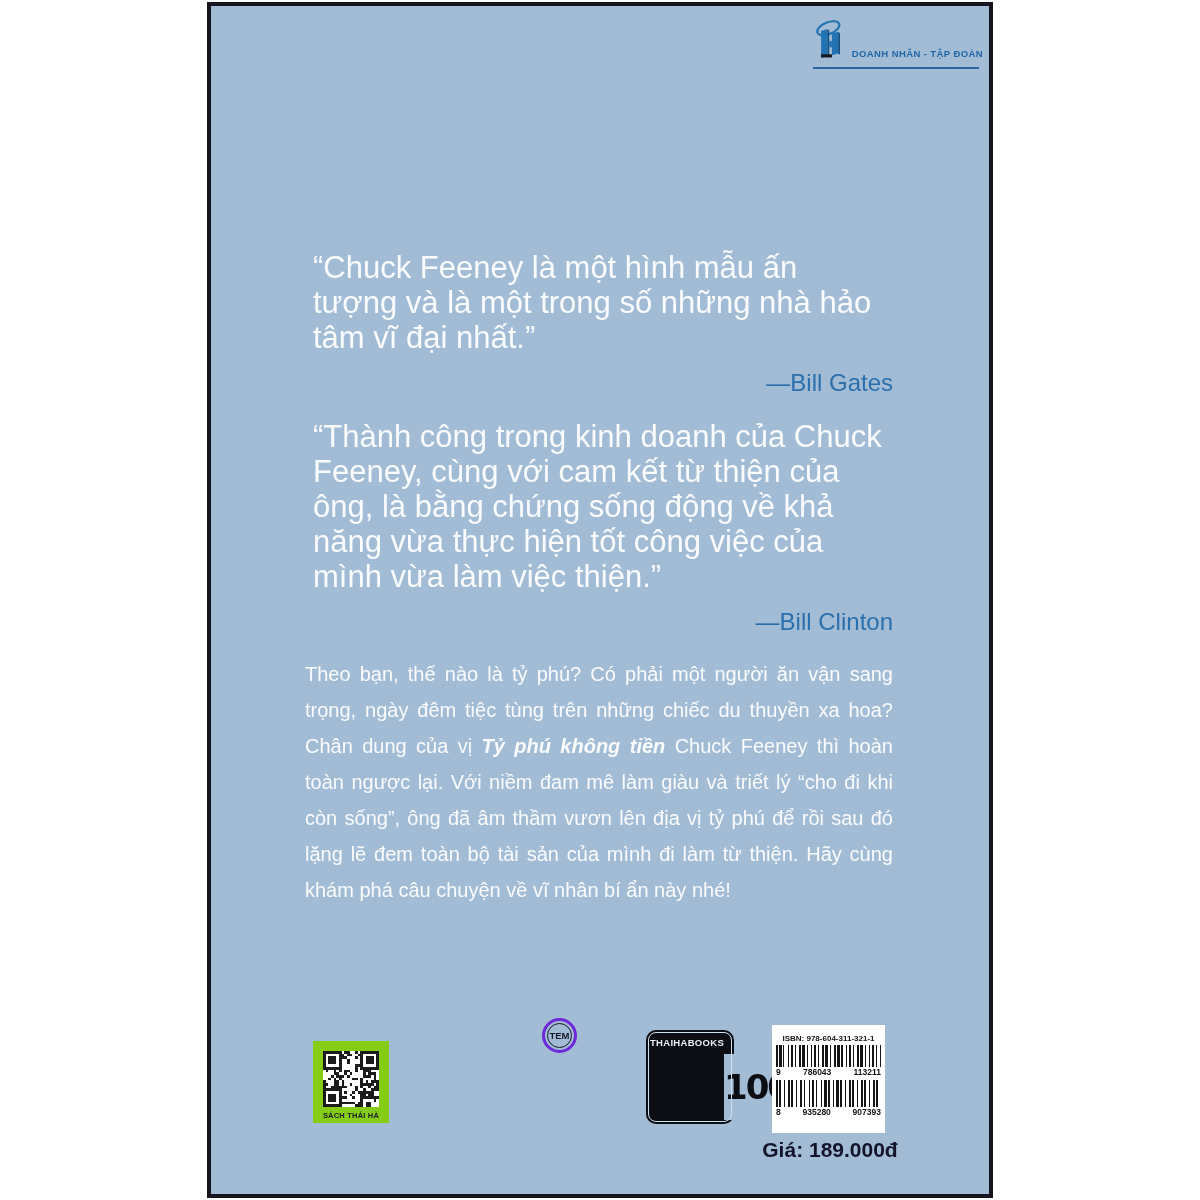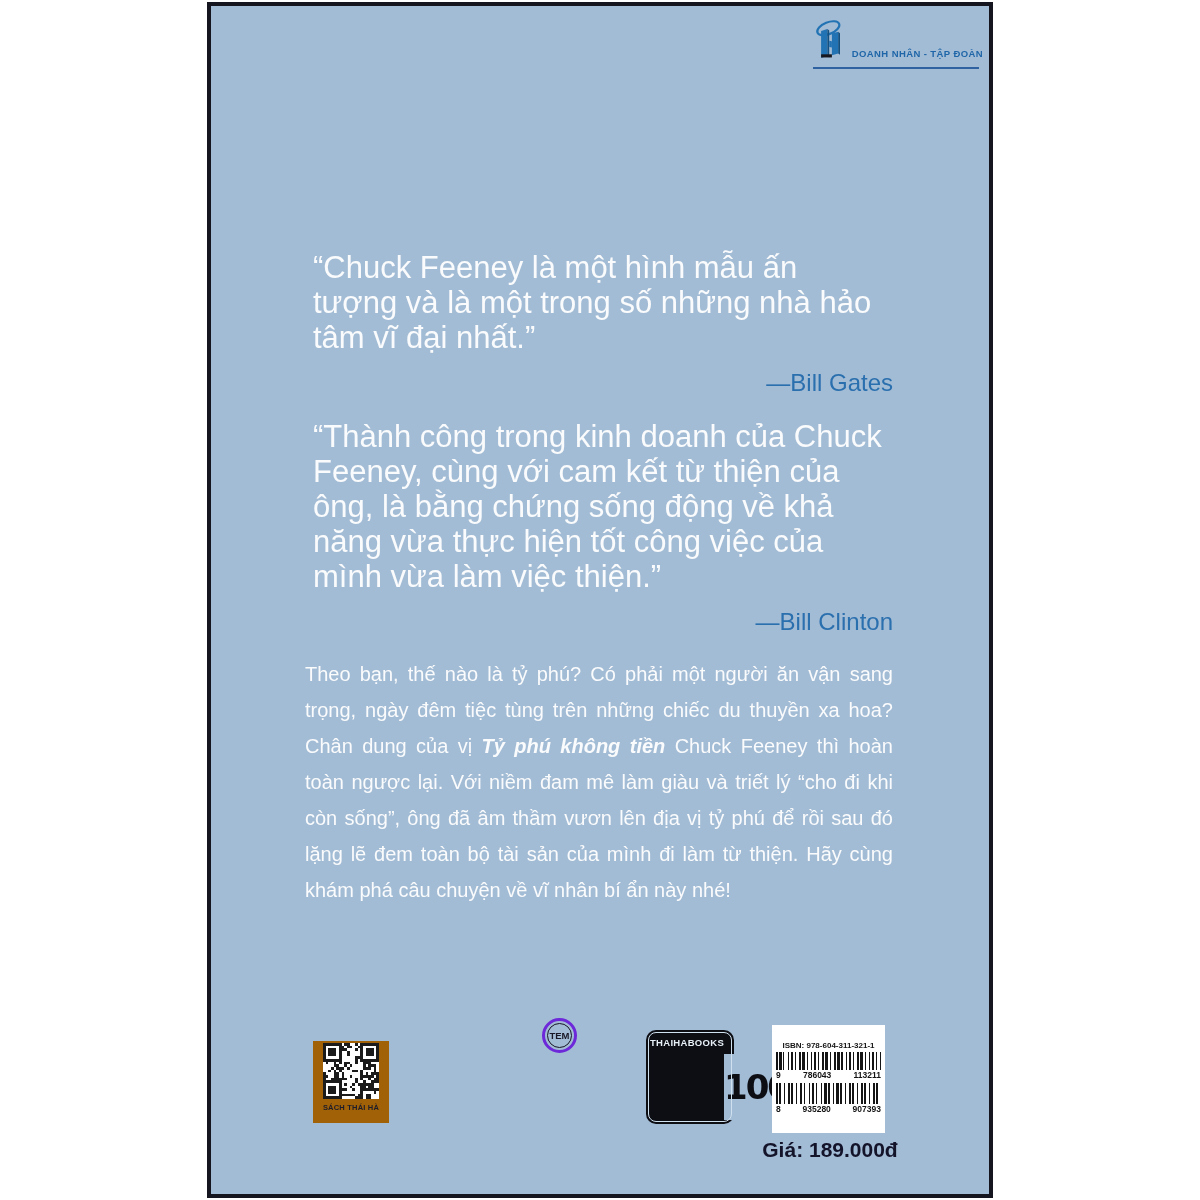--- a/index.html
+++ b/index.html
@@ -17,42 +17,42 @@
   .header-label{color:#1f66a8;font-size:9.5px;font-weight:bold;letter-spacing:.4px;margin-bottom:5px;white-space:nowrap;}
   .header-rule{height:2px;background:#2e62a0;margin-top:3px;width:166px;}
   
   .blurb{position:absolute;left:94px;top:236px;width:588px;color:#fafbfc;}
   .quote{font-size:31px;line-height:35px;margin:8px;font-weight:500;}
   .attribution{color:#2a6fae;font-size:24px;text-align:right;margin:14px 0 0 0;font-weight:500;}
   .quote2{margin-top:22px;}
   .paragraph{font-size:20px;line-height:36px;margin:20px 0 0 0;text-align:justify;font-weight:500;}
   .paragraph .hl{font-weight:bold;font-style:italic;}
   
-  .qr-box{position:absolute;left:102px;top:1035px;width:76px;height:82px;background:#a16207;
-    display:flex;flex-direction:column;align-items:center;justify-content:flex-start;padding-top:2px;box-sizing:border-box;}
+  .qr-box{position:absolute;left:102px;top:1035px;width:76px;height:82px;background:#84cc16;
+    display:flex;flex-direction:column;align-items:center;justify-content:flex-start;padding-top:10px;box-sizing:border-box;}
   .qr-grid{width:56px;height:56px;display:grid;grid-template-columns:repeat(21,1fr);grid-template-rows:repeat(21,1fr);background:#fff;}
   .qm{background:#fff;}
   .qm.f{background:#1b1b1b;}
   .qr-caption{font-size:7.5px;font-weight:bold;color:#1c1c2a;margin-top:4px;letter-spacing:.2px;white-space:nowrap;}
   .tem{position:absolute;left:331px;top:1012px;width:35px;height:35px;border-radius:50%;
     border:3px solid #6d28d9;box-sizing:border-box;display:flex;align-items:center;justify-content:center;}
   .tem-inner{width:25px;height:25px;border-radius:50%;border:1.5px solid #181826;box-sizing:border-box;
     display:flex;align-items:center;justify-content:center;font-size:9.5px;font-weight:bold;color:#181826;letter-spacing:0;}
   
   .badge{position:absolute;left:435px;top:1024px;width:88px;height:94px;background:#0d0d14;border-radius:10px;
     box-sizing:border-box;padding:5px 4px 4px;display:flex;flex-direction:row;}
   .badge::before{content:"";position:absolute;inset:2px;border:1px solid #cfe0ee;border-radius:8px;pointer-events:none;}
   .badge-brand{color:#e8f1f8;font-size:9.5px;font-weight:bold;text-align:center;letter-spacing:.3px;padding:2px 0 4px;white-space:nowrap;}
   .badge-mid{background:#a3bcd5;flex:1;display:flex;align-items:center;justify-content:center;margin-top:19px;}
   .badge-100{font-size:34px;font-weight:800;color:#0d0d14;letter-spacing:-2px;line-height:1;font-family:"DejaVu Sans",sans-serif;}
   .badge-pct{font-size:13px;font-weight:800;color:#0d0d14;align-self:flex-end;margin:0 0 2px 1px;}
   .badge-line2{color:#aac3da;font-size:9px;font-weight:bold;text-align:center;padding:6px 0 2px;letter-spacing:.4px;white-space:nowrap;}
   
   .barcode-box{position:absolute;left:561px;top:1019px;width:113px;height:108px;background:#ffffff;
-    box-sizing:border-box;padding:16px 4px;display:flex;flex-direction:column;}
+    box-sizing:border-box;padding:9px 4px;display:flex;flex-direction:column;}
   .isbn-line{font-size:8px;font-weight:bold;color:#141414;text-align:center;white-space:nowrap;margin-bottom:2px;}
   .bars{height:22px;background:repeating-linear-gradient(90deg,#141414 0 1.6px,#fff 1.6px 2.9px,#141414 2.9px 5.6px,#fff 5.6px 7.4px,#141414 7.4px 8.5px,#fff 8.5px 11.6px);}
   .bars.b2{height:27px;background:repeating-linear-gradient(90deg,#141414 0 2.2px,#fff 2.2px 3.4px,#141414 3.4px 5.2px,#fff 5.2px 8.3px,#141414 8.3px 9.4px,#fff 9.4px 12.1px);}
   .digits{display:flex;justify-content:space-between;font-size:8.5px;font-weight:bold;color:#141414;line-height:9px;margin:1px 0 3px;}
   .price{position:absolute;left:549px;top:1132px;width:140px;text-align:center;font-size:21px;font-weight:bold;color:#13132a;}
 </style>
 </head>
 <body>
 
 <div class="cover">

